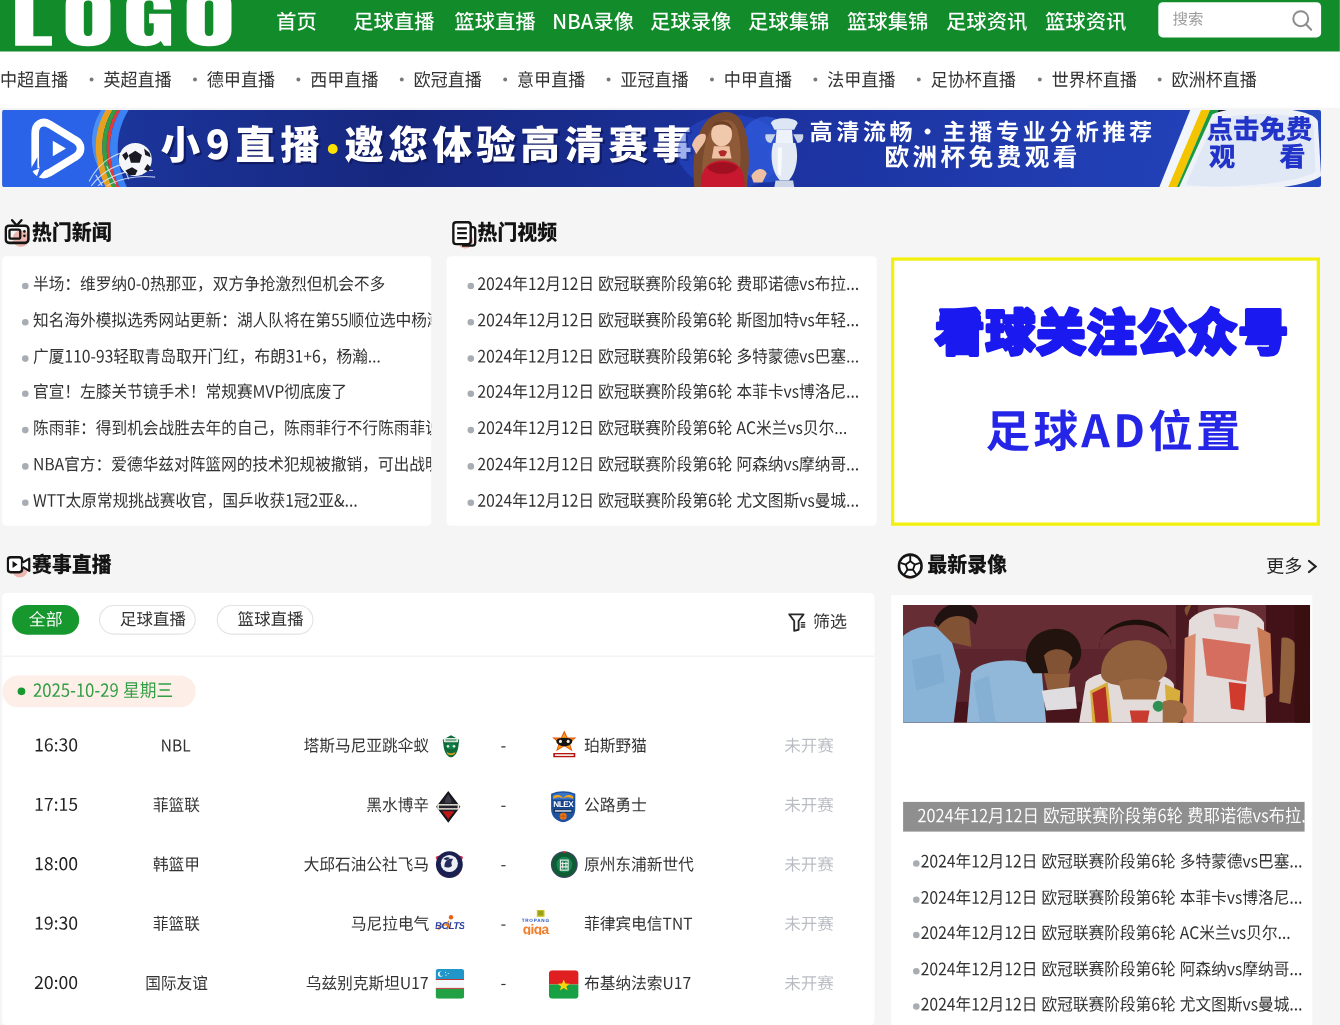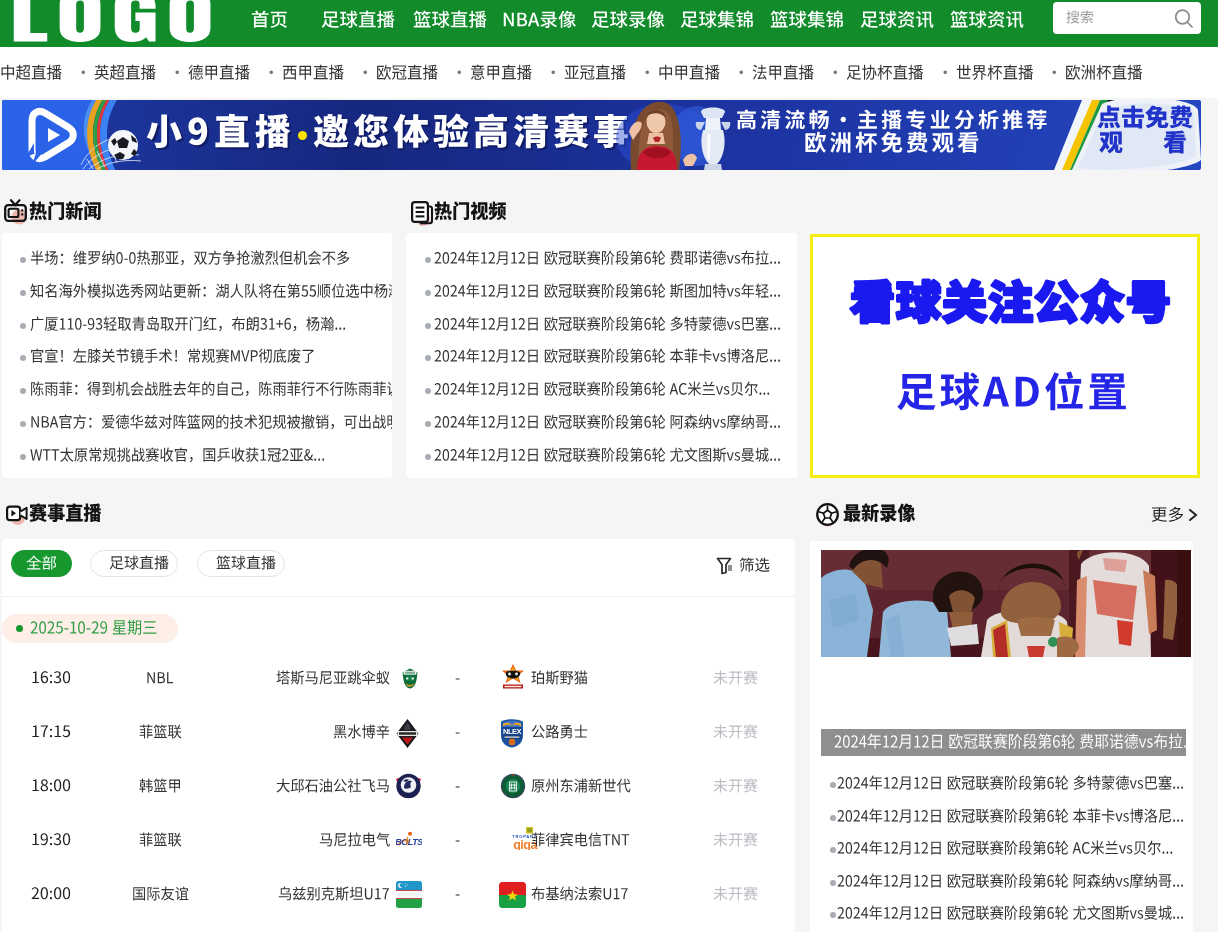--- a/index.html
+++ b/index.html
@@ -1446,21 +1446,21 @@
 <text x="13" y="13.5" font-size="9" font-weight="bold" font-style="italic" fill="#2840a0" text-anchor="middle" font-family="Liberation Sans" letter-spacing="-0.5">BOLTS</text>
 <path d="M12 6 L10 10 L12.5 10 L10.5 14" stroke="#e87818" stroke-width="1.2" fill="none"></path>
 </svg></div>
 <div class="ab" style="left:453px;top:293px;">
         <svg class="t" width="6" height="17" viewBox="0 0 6 17" style="">
           <g fill="#333" transform="translate(0,13.2) scale(0.060000,-0.060000)">
             <use href="#g92" x="0"></use>
           </g>
         </svg>
       </div>
-<div class="ab" style="left:510px;top:288px"><svg width="26" height="23" viewBox="0 0 26 23">
+<div class="ab" style="left:472px;top:288px"><svg width="26" height="23" viewBox="0 0 26 23">
 <rect x="14" y="0" width="7" height="6.5" fill="#cdc022"></rect>
 <rect x="15.2" y="1.2" width="4.6" height="4.1" fill="#98a018"></rect>
 <text x="13" y="11" font-size="4.2" font-weight="bold" fill="#2050c0" text-anchor="middle" font-family="Liberation Sans" letter-spacing="0.7">TROPANG</text>
 <text x="13" y="22" font-size="12.5" font-weight="bold" fill="#f08030" text-anchor="middle" font-family="Liberation Sans" letter-spacing="-0.5">giga</text>
 </svg></div>
 <div class="ab" style="left:529px;top:293px;">
         <svg class="t" width="100" height="17" viewBox="0 0 100 17" style="">
           <g fill="#333" transform="translate(0,13.2) scale(0.057000,-0.060000)">
             <use href="#g170" x="0"></use>
             <use href="#g304" x="250"></use>

